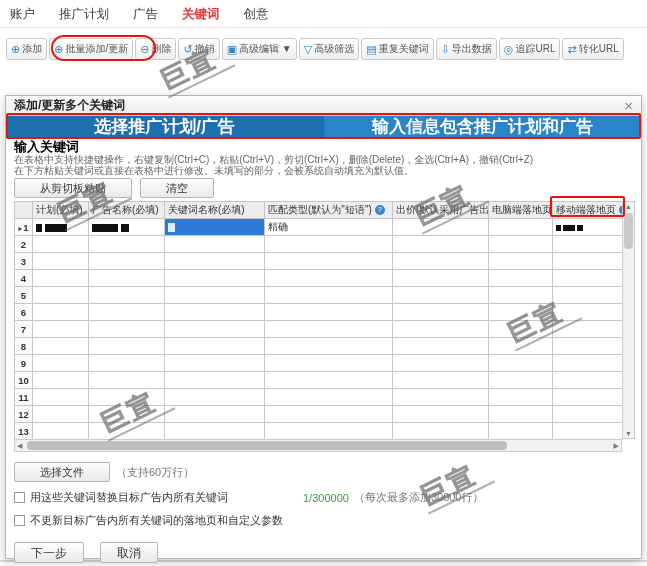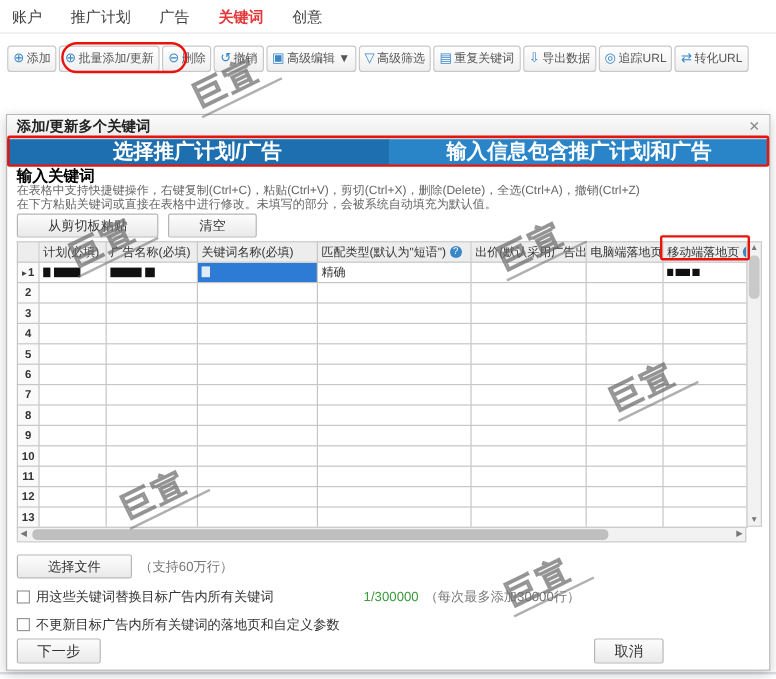--- a/index.html
+++ b/index.html
@@ -63,21 +63,21 @@
   .hthumb{height:9px;flex:0 0 480px;background:#bfbfbf;border-radius:4px;margin:0 3px}
   .hspacer{flex:1}
   .sarr{line-height:1;padding:1px 2px;cursor:pointer}
 
   
   .csvrow{margin-top:10px;display:flex;align-items:center;gap:6px;font-size:11px;color:#333}
   .cbrow{margin-top:8px;display:flex;align-items:center;gap:5px;font-size:11px;color:#333}
   .cb{width:11px;height:11px;border:1px solid #999;background:#fff;display:inline-block;flex:0 0 auto;cursor:pointer}
   .count{color:#3c9a3c;margin-left:70px}
   .gray{color:#777}
-  .footer{margin-top:4px;display:flex;justify-content:space-between;gap:16px;padding-right:80px}
+  .footer{margin-top:14px;display:flex;justify-content:flex-start;gap:16px;padding-right:80px}
   .big{height:21px;padding:2px 16px;font-size:12px}
 
   .bottom-strip{position:absolute;left:0;top:560px;width:647px;height:2px;background:#d9dee4}
 
   
   .wm{position:absolute;z-index:55;transform:rotate(-26deg);font-size:26px;font-weight:bold;
     letter-spacing:3px;color:rgba(150,150,150,.35);-webkit-text-stroke:.8px rgba(100,100,100,.6);
     border-bottom:2px solid rgba(110,110,110,.55);padding:0 14px 1px 2px;pointer-events:none;line-height:1.1}
 
   

